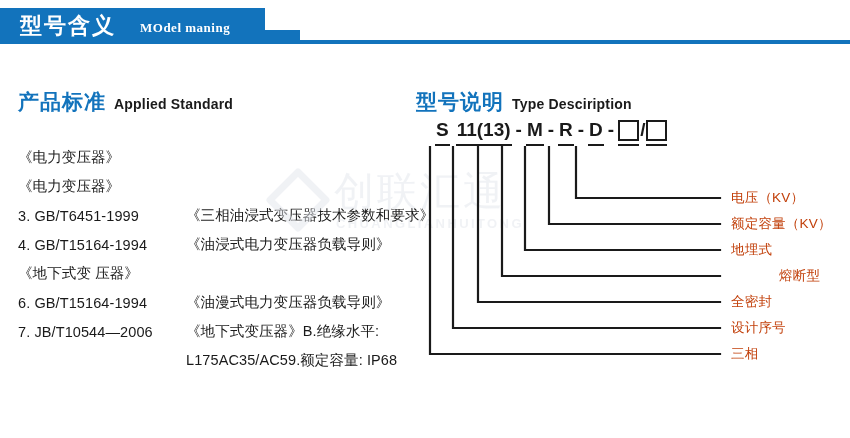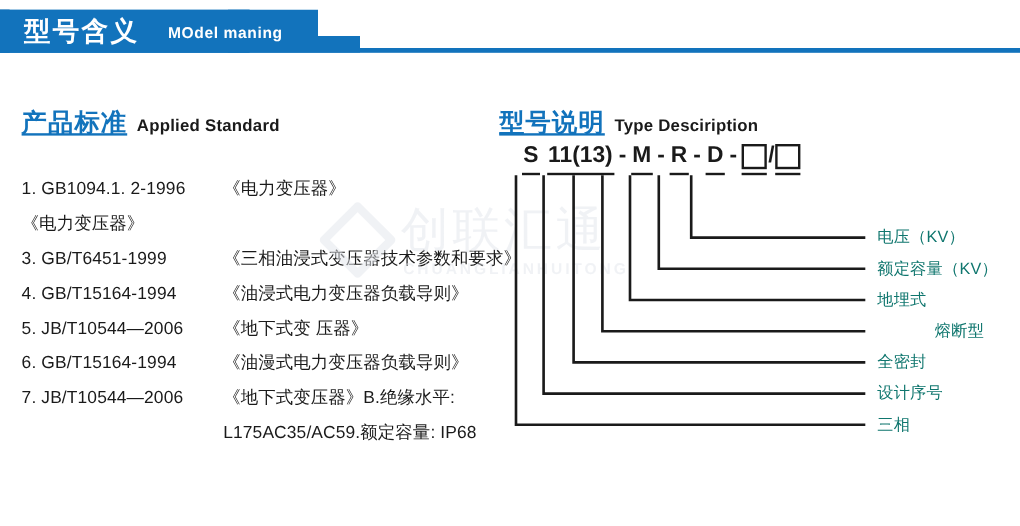--- a/index.html
+++ b/index.html
@@ -58,33 +58,33 @@
   }
   .banner-title-en {
     position: absolute;
     left: 140px; top: 19px;
     font-size: 13px;
     font-weight: bold;
     color: #ffffff;
     letter-spacing: 0.5px;
     line-height: 17px;
     z-index: 5;
+    font-family: Liberation Serif, serif;
   }
 
   
   .sec-head {
     position: absolute;
     white-space: nowrap;
   }
   .sec-head .cn {
     font-size: 21px;
     font-weight: bold;
     color: #1273bc;
     letter-spacing: 1px;
-    text-decoration: underline;
   }
   .sec-head .en {
     font-size: 14px;
     font-weight: bold;
     color: #1a1a1a;
     margin-left: 8px;
     letter-spacing: 0.2px;
   }
   #standards-heading { left: 18px; top: 88px; }
   #type-heading { left: 416px; top: 88px; text-align: center; }
@@ -205,21 +205,21 @@
   }
 
   .label-col {
     position: absolute;
     left: 298px; top: 28px;
     width: 130px;
   }
   .lbl {
     position: absolute;
     font-size: 13.5px;
-    color: #0f766e;
+    color: #c2410c;
     white-space: nowrap;
     letter-spacing: 0.2px;
     line-height: 16px;
   }
 </style>
 </head>
 <body>
 
 <div class="banner">
   <div class="banner-edge"></div>
@@ -231,36 +231,34 @@
   <div class="banner-title-cn">型号含义</div>
   <div class="banner-title-en">MOdel maning</div>
 </div>
 
 <div class="sec-head" id="standards-heading">
   <span class="cn">产品标准</span><span class="en">Applied Standard</span>
 </div>
 
 <div class="std-list">
   <div class="std-row">
-    <span class="std-code">1. GB1094.1. 2-1996</span>
     <span class="std-name">《电力变压器》</span>
   </div>
   <div class="std-row">
     <span class="std-name">《电力变压器》</span>
   </div>
   <div class="std-row">
     <span class="std-code">3. GB/T6451-1999</span>
     <span class="std-name">《三相油浸式变压器技术参数和要求》</span>
   </div>
   <div class="std-row">
     <span class="std-code">4. GB/T15164-1994</span>
     <span class="std-name">《油浸式电力变压器负载导则》</span>
   </div>
   <div class="std-row">
-    <span class="std-code">5. JB/T10544—2006</span>
     <span class="std-name">《地下式变 压器》</span>
   </div>
   <div class="std-row">
     <span class="std-code">6. GB/T15164-1994</span>
     <span class="std-name">《油漫式电力变压器负载导则》</span>
   </div>
   <div class="std-row">
     <span class="std-code">7. JB/T10544—2006</span>
     <span class="std-name">《地下式变压器》B.绝缘水平:</span>
   </div>

